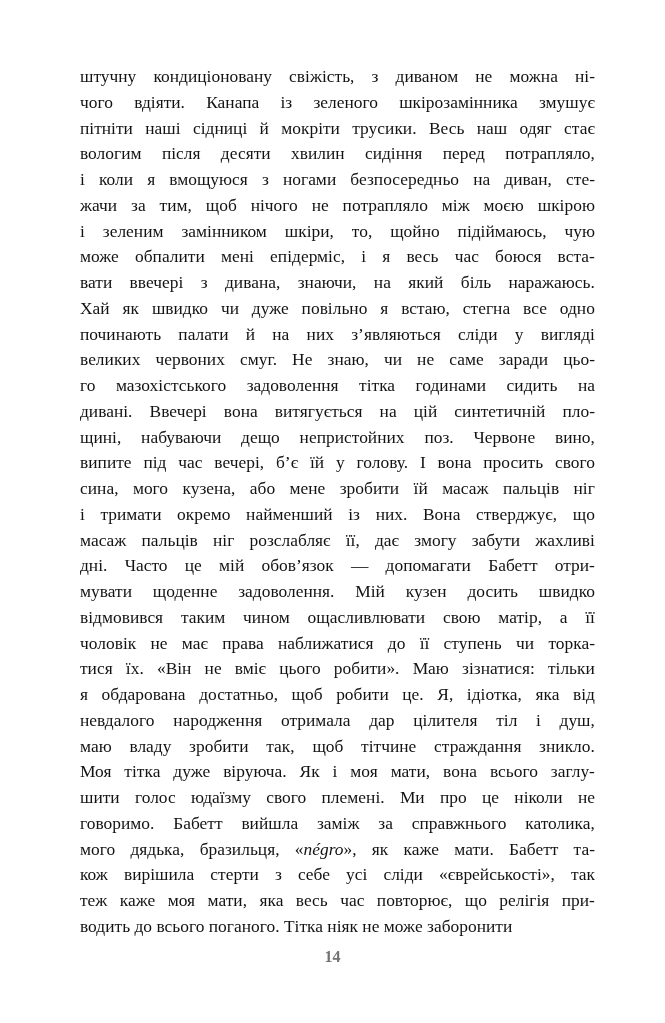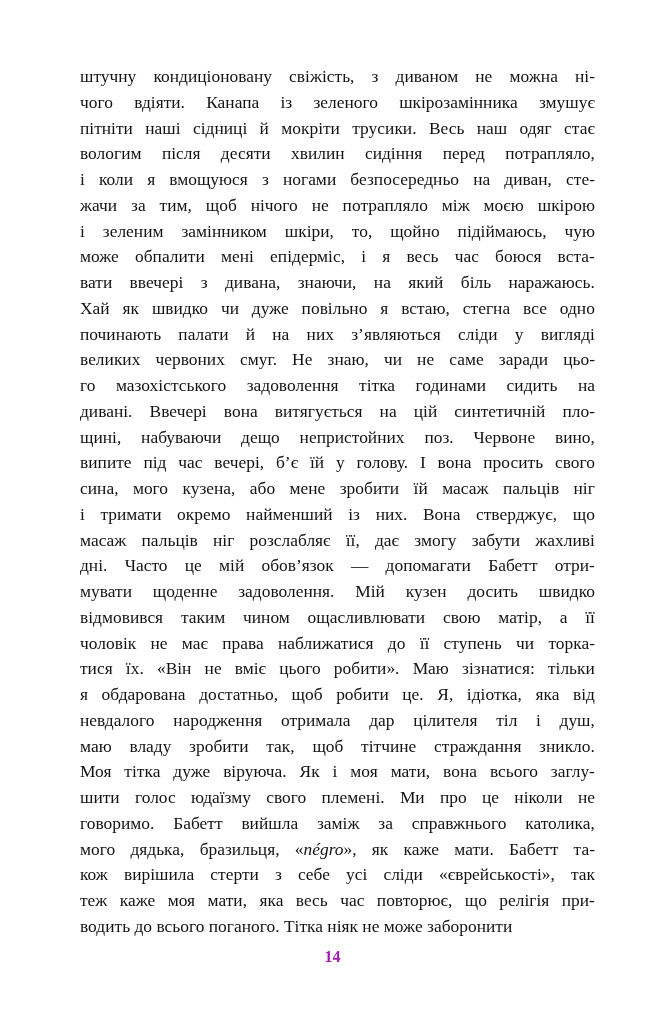--- a/index.html
+++ b/index.html
@@ -43,21 +43,21 @@
   .line.last { display: block; }
   .it { font-style: italic; }
   .folio {
     position: absolute;
     left: 0;
     right: 0;
     top: 948px;
     text-align: center;
     font-size: 16px;
     font-weight: bold;
-    color: #a21caf;
+    color: #737373;
     font-family: "Liberation Serif", "DejaVu Serif", serif;
   }
 </style>
 </head>
 <body>
 
 <div class="page">
 
   <div class="text-block" id="body-text">
       <div class="line just"><span>штучну</span><span>кондиціоновану</span><span>свіжість,</span><span>з</span><span>диваном</span><span>не</span><span>можна</span><span>ні-</span></div>

